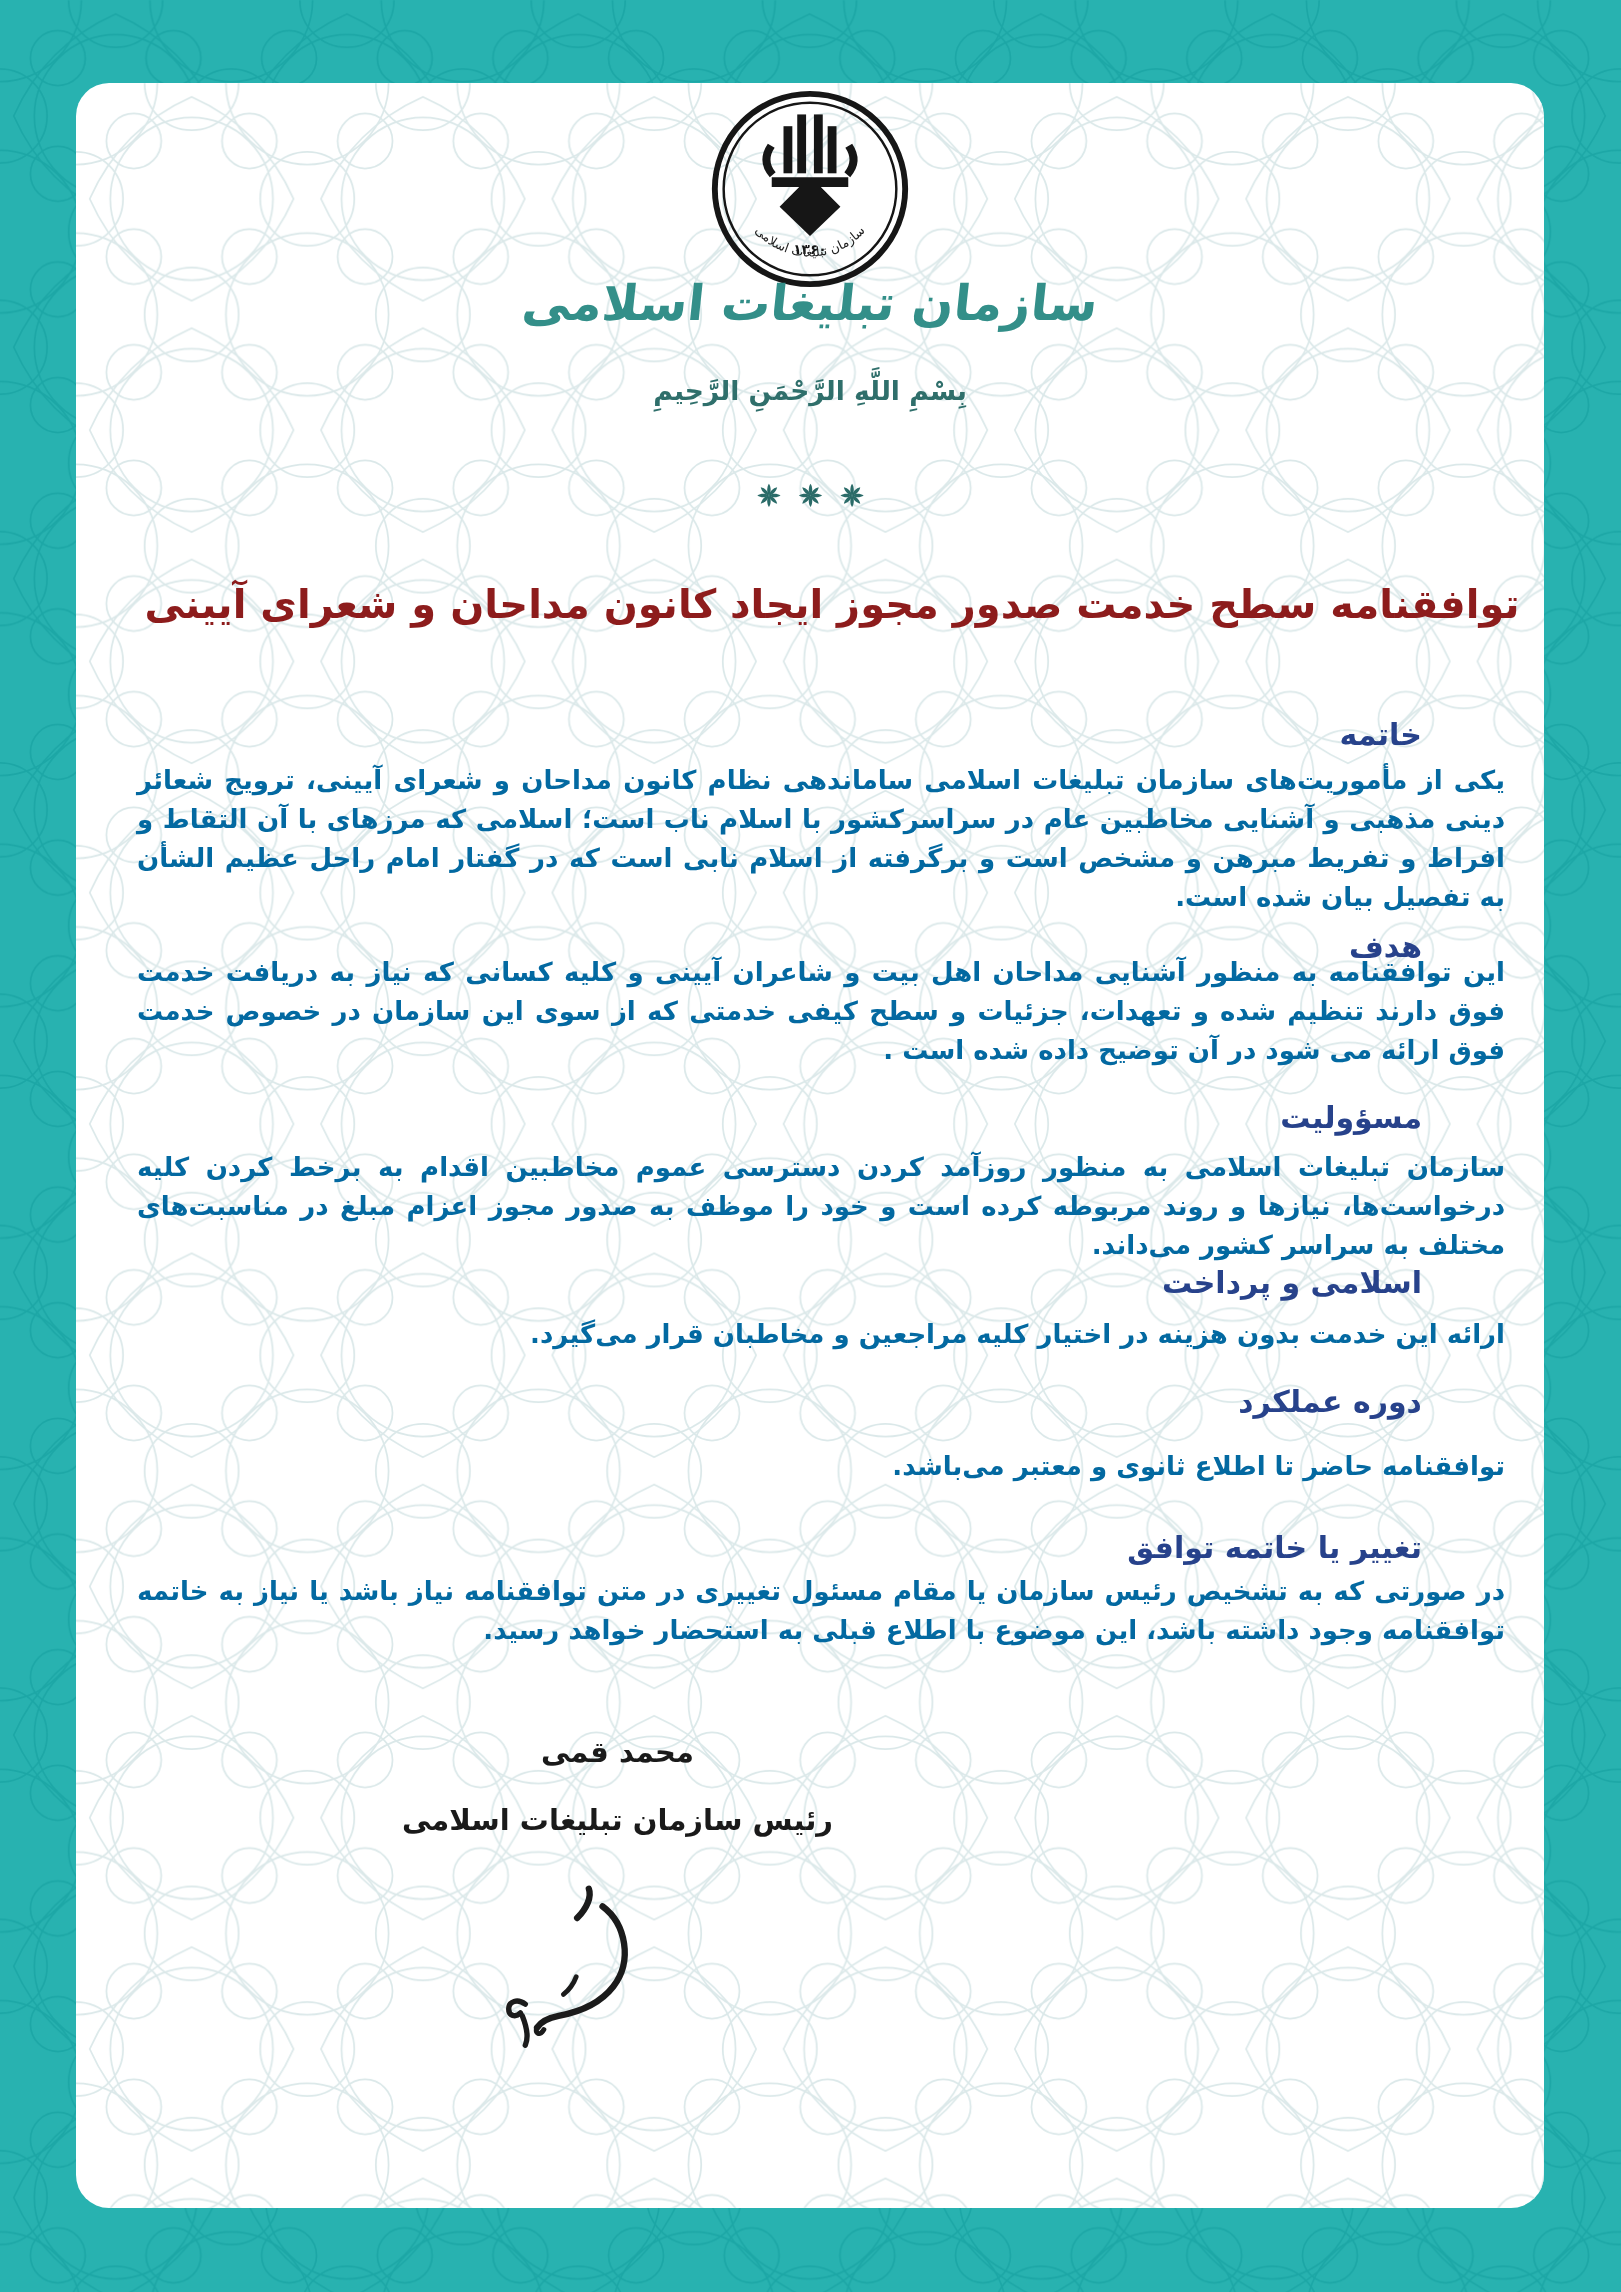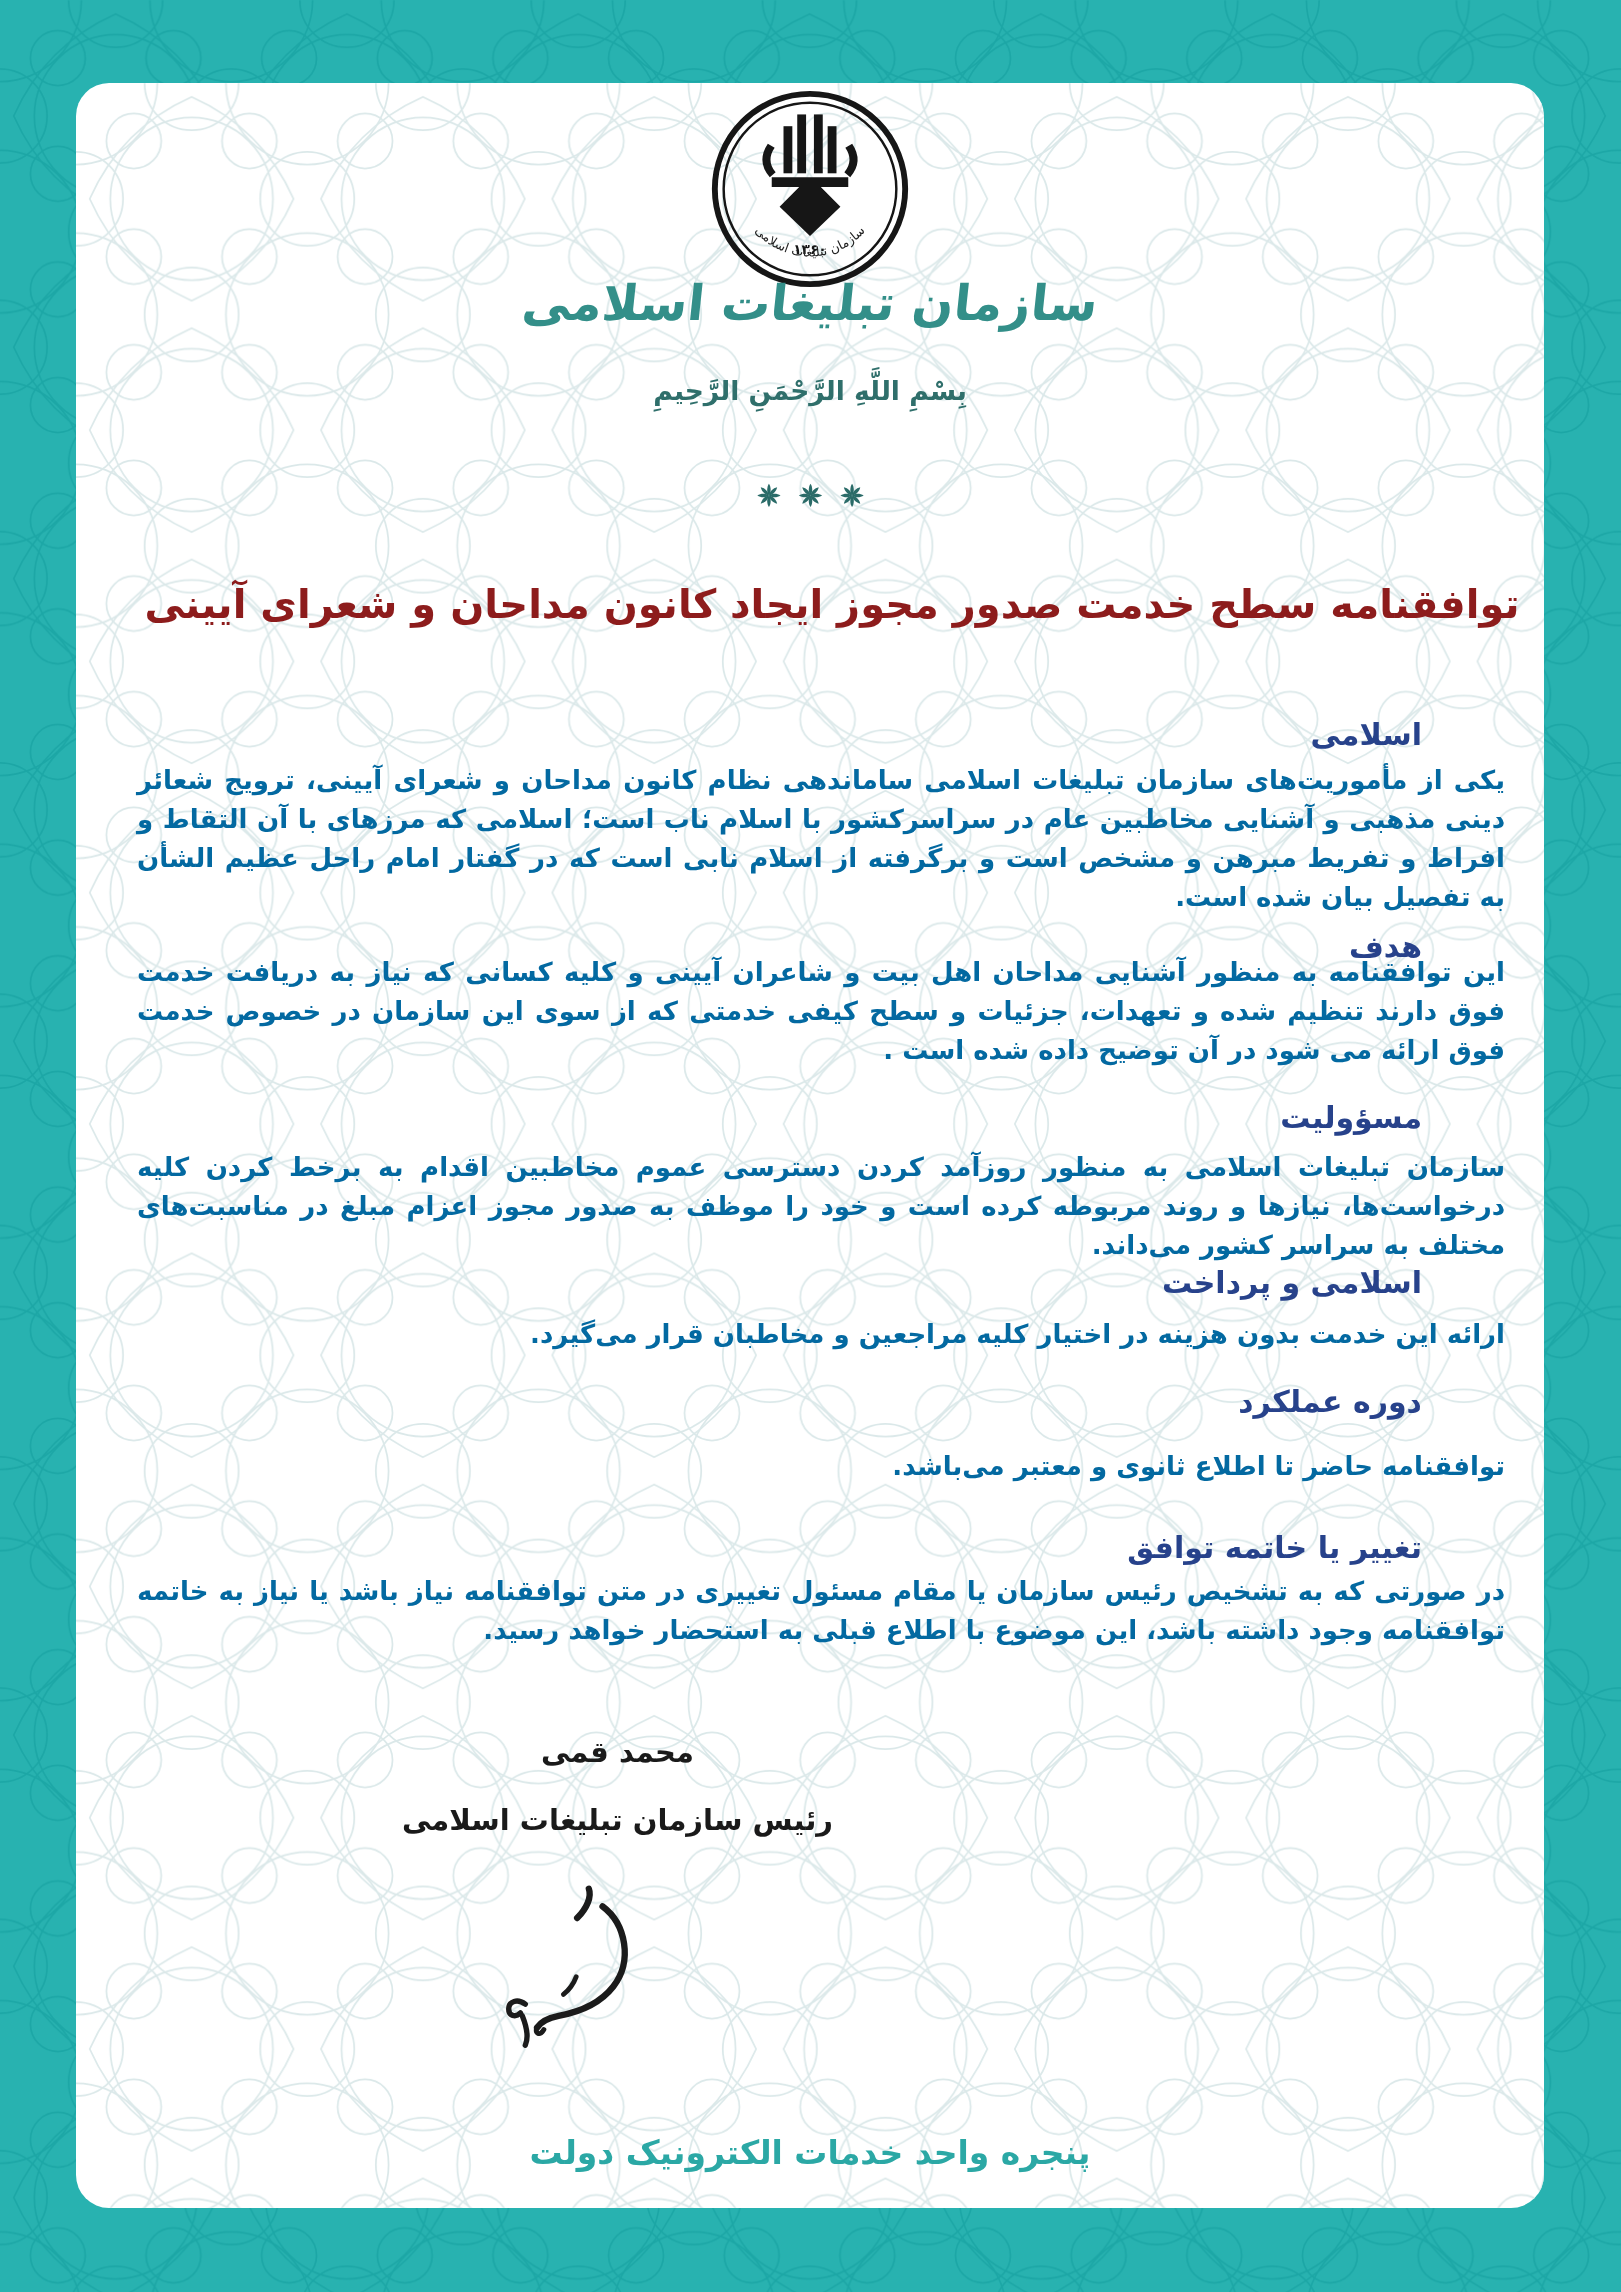--- a/index.html
+++ b/index.html
@@ -145,21 +145,21 @@
           </defs>
           <use href="#star8" x="22" y="17"></use>
           <use href="#star8" x="65" y="17"></use>
           <use href="#star8" x="108" y="17"></use>
         </svg>
       </div>
 
       <div class="abs center rtl doc-title">توافقنامه سطح خدمت صدور مجوز ایجاد کانون مداحان و شعرای آیینی</div>
 
       <div>
-        <div class="abs rtl sec-heading" style="top:635px">اسلامی</div>
+        <div class="abs rtl sec-heading" style="top:635px">خاتمه</div>
         <div class="abs rtl sec-body" style="top:678px">یکی از مأموریت‌های سازمان تبلیغات اسلامی ساماندهی نظام کانون مداحان و شعرای آیینی، ترویج شعائر دینی مذهبی و آشنایی مخاطبین عام در سراسرکشور با اسلام ناب است؛ اسلامی که مرزهای با آن التقاط و افراط و تفریط مبرهن و مشخص است و برگرفته از اسلام نابی است که در گفتار امام راحل عظیم الشأن به تفصیل بیان شده است.</div>
       </div>
 
       <div>
         <div class="abs rtl sec-heading" style="top:847px">هدف</div>
         <div class="abs rtl sec-body" style="top:870px">این توافقنامه به منظور آشنایی مداحان اهل بیت و شاعران آیینی و کلیه کسانی که نیاز به دریافت خدمت فوق دارند تنظیم شده و تعهدات، جزئیات و سطح کیفی خدمتی که از سوی این سازمان در خصوص خدمت فوق ارائه می شود در آن توضیح داده شده است .</div>
       </div>
 
       <div>
         <div class="abs rtl sec-heading" style="top:1018px">مسؤولیت</div>
@@ -190,18 +190,17 @@
             <path d="M101,10 C104,18 99,30 89,40" stroke-width="6.5"></path>
             <path d="M115,28 C139,46 146,84 126,110 C112,128 92,136 70,140 C60,142 52,146 48,152" stroke-width="6.5"></path>
             <path d="M88,100 C85,108 80,114 75,118" stroke-width="5"></path>
             <path d="M36,128 C28,122 19,125 19,133 C19,140 26,142 31,137" stroke-width="5.5"></path>
             <path d="M33,140 C37,150 40,161 36,170" stroke-width="5.5"></path>
             <path d="M48,152 C45,158 51,161 55,154" stroke-width="5"></path>
           </g>
         </svg>
       </div>
 
-      <div class="abs center rtl footer-text">پنجره واحد خدمات الکترونیک دولت</div>
 
     </div>
   </div>
 </div>
 
 
 </body></html>

